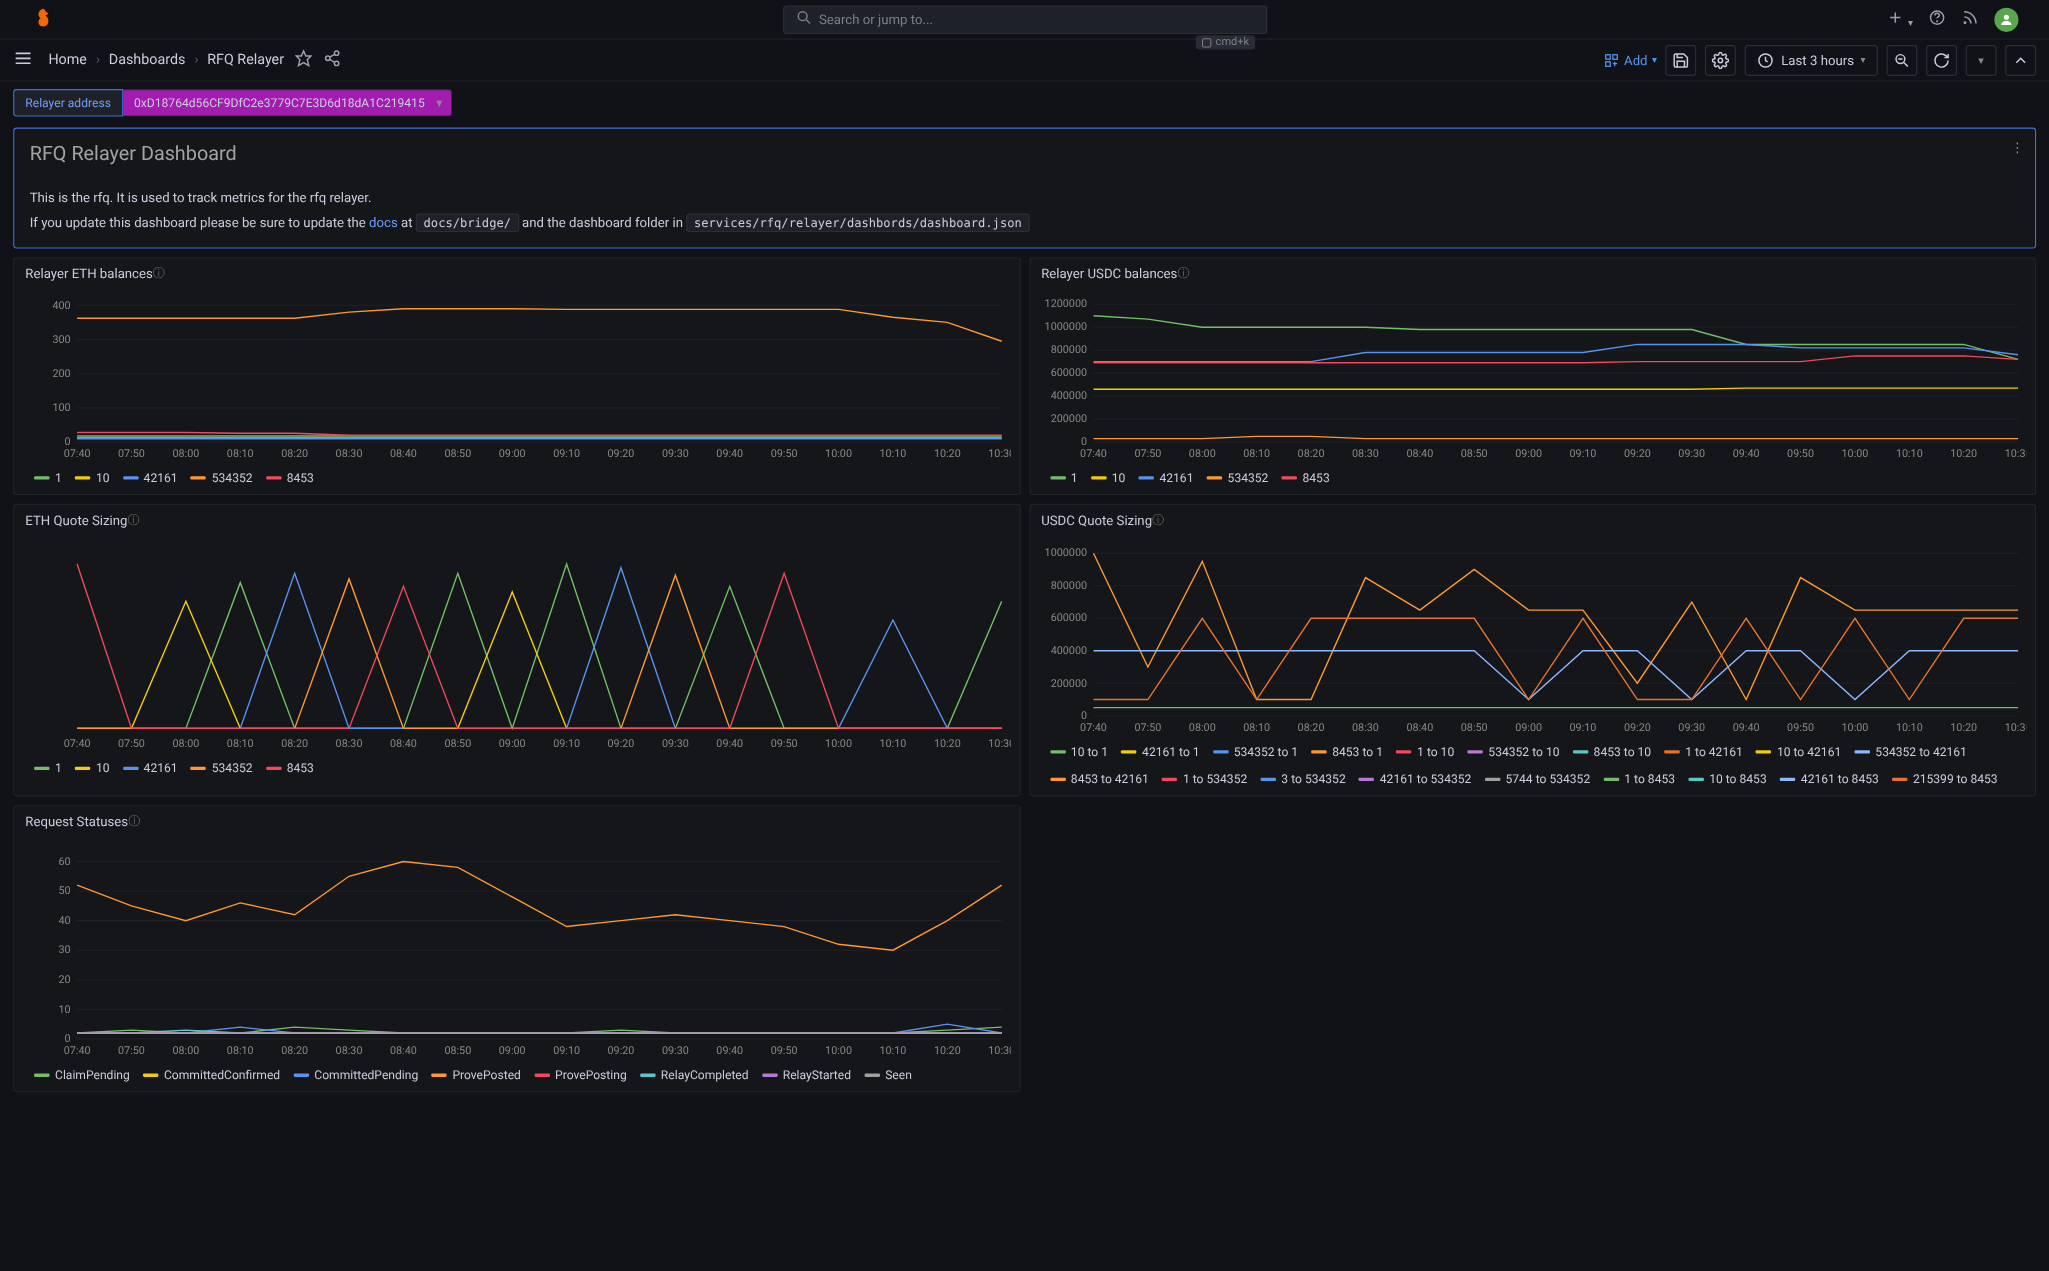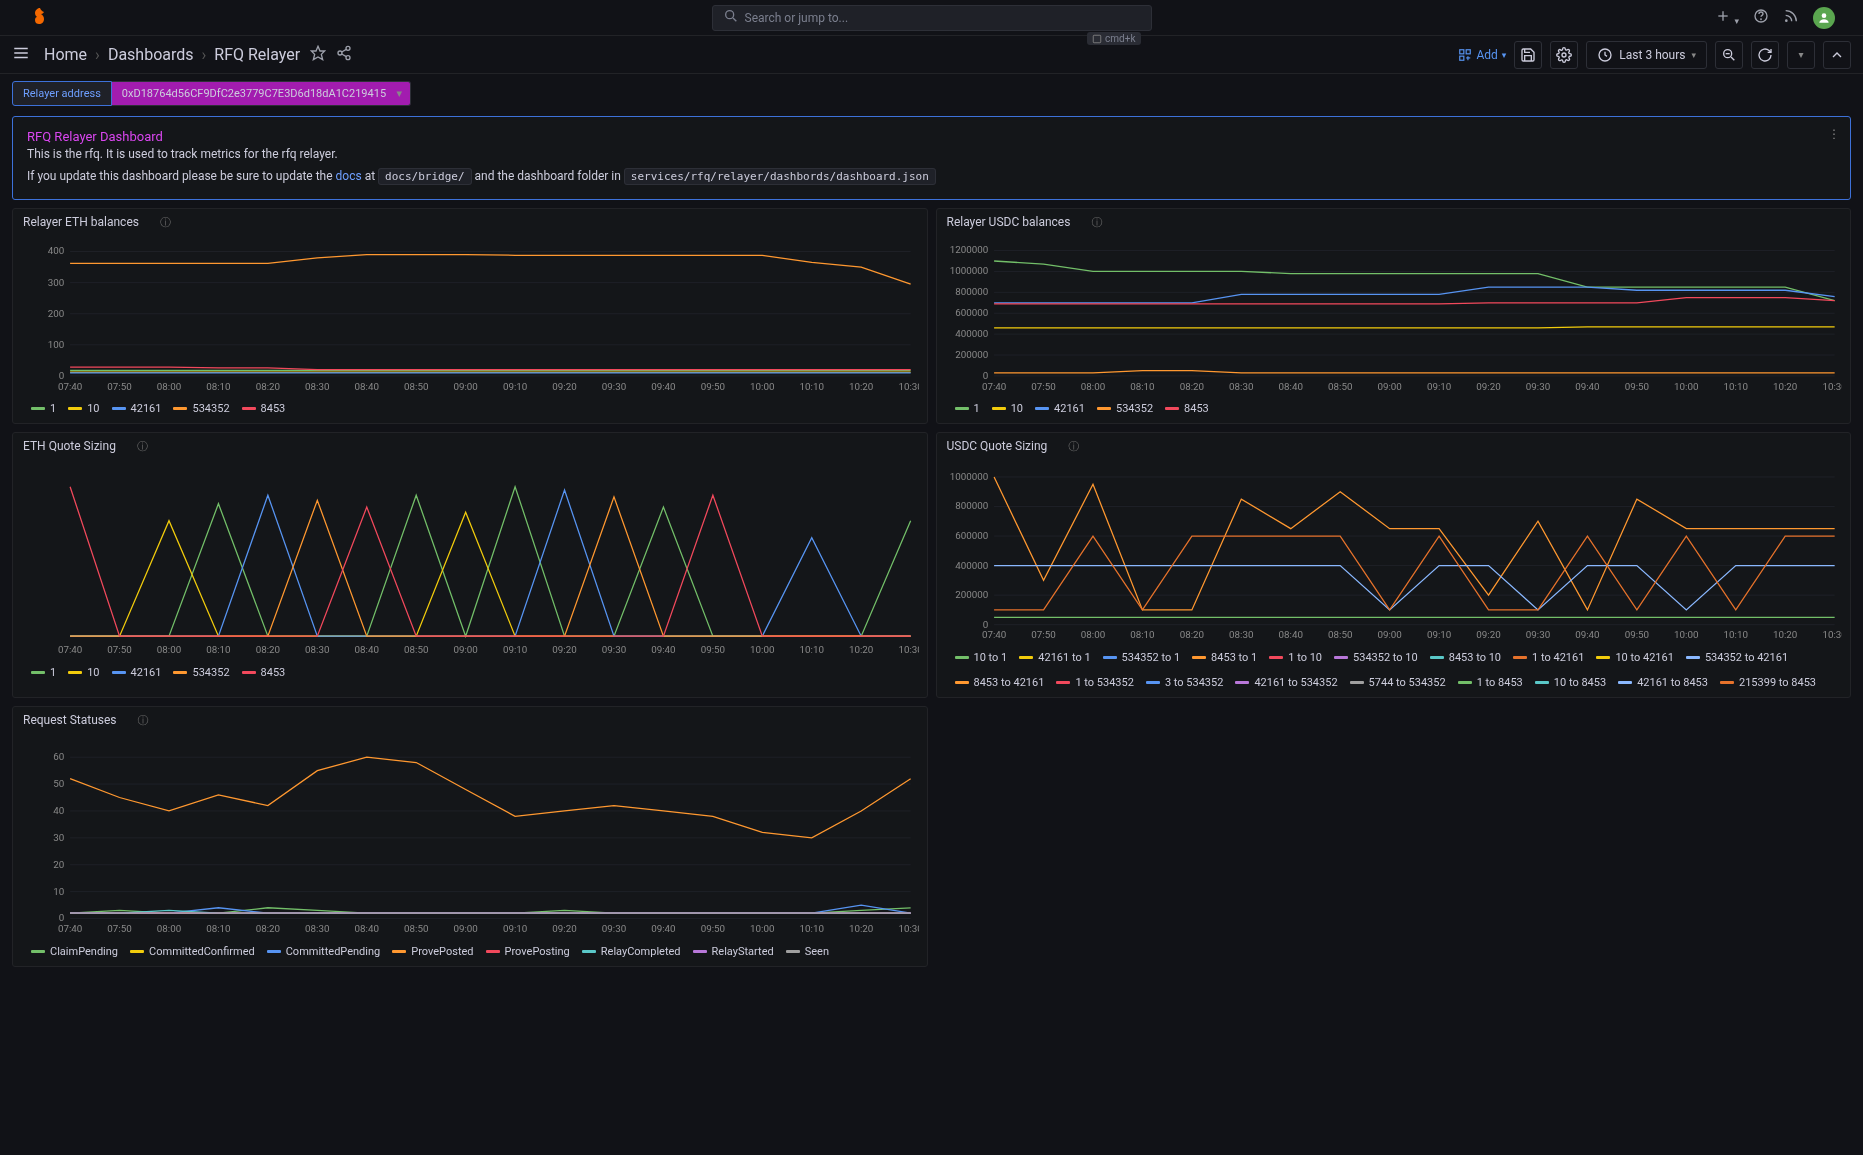--- a/index.html
+++ b/index.html
@@ -69,21 +69,21 @@
 
 
 .breadcrumb-bar {
   height: 38px;
   display: flex;
   align-items: center;
   padding: 0 12px;
   border-bottom: 1px solid #222327;
 }
 .menu-icon { margin-right: 14px; cursor: pointer; color: #ccccdc; }
-.breadcrumb { display: flex; align-items: center; gap: 8px; font-size: 16px; }
+.breadcrumb { display: flex; align-items: center; gap: 8px; font-size: 13px; }
 .breadcrumb .sep { color: #555; }
 .breadcrumb .crumb { color: #ccccdc; cursor: pointer; }
 .breadcrumb .crumb.active { color: #ccccdc; }
 .crumb-icons { display: flex; gap: 10px; margin-left: 10px; color: #9da0ab; }
 .bc-right {
   margin-left: auto;
   display: flex;
   align-items: center;
   gap: 8px;
 }
@@ -151,21 +151,21 @@
 
 
 .info-panel {
   margin: 4px 12px 8px;
   border: 1px solid #3d71d9;
   border-radius: 3px;
   background: #141619;
   padding: 12px 14px;
   position: relative;
 }
-.info-panel .title { font-size: 13px; color: #d946ef; margin-bottom: 0; }
+.info-panel .title { font-size: 18px; color: #a3a3a3; margin-bottom: 20px; }
 .info-panel .body { font-size: 12px; color: #ccccdc; line-height: 1.8; }
 .info-panel .body a { color: #6e9fff; text-decoration: none; }
 .info-panel code {
   background: #1f2128;
   border: 1px solid #2d2f37;
   padding: 1px 6px;
   border-radius: 3px;
   font-family: monospace;
   font-size: 11px;
 }
@@ -185,22 +185,22 @@
   gap: 8px;
   padding: 0 12px 12px;
 }
 .panel {
   background: #141619;
   border: 1px solid #222327;
   border-radius: 3px;
 }
 .panel-header {
   display: flex;
-  align-items: flex-start;
-  gap: 21px;
+  align-items: center;
+  gap: 0;
   padding: 6px 10px;
   font-size: 12px;
   color: #ccccdc;
 }
 .panel-header .info-icon { color: #666; font-size: 11px; }
 .chart-area {
   position: relative;
   padding: 4px 8px 2px 8px;
 }
 .chart {

